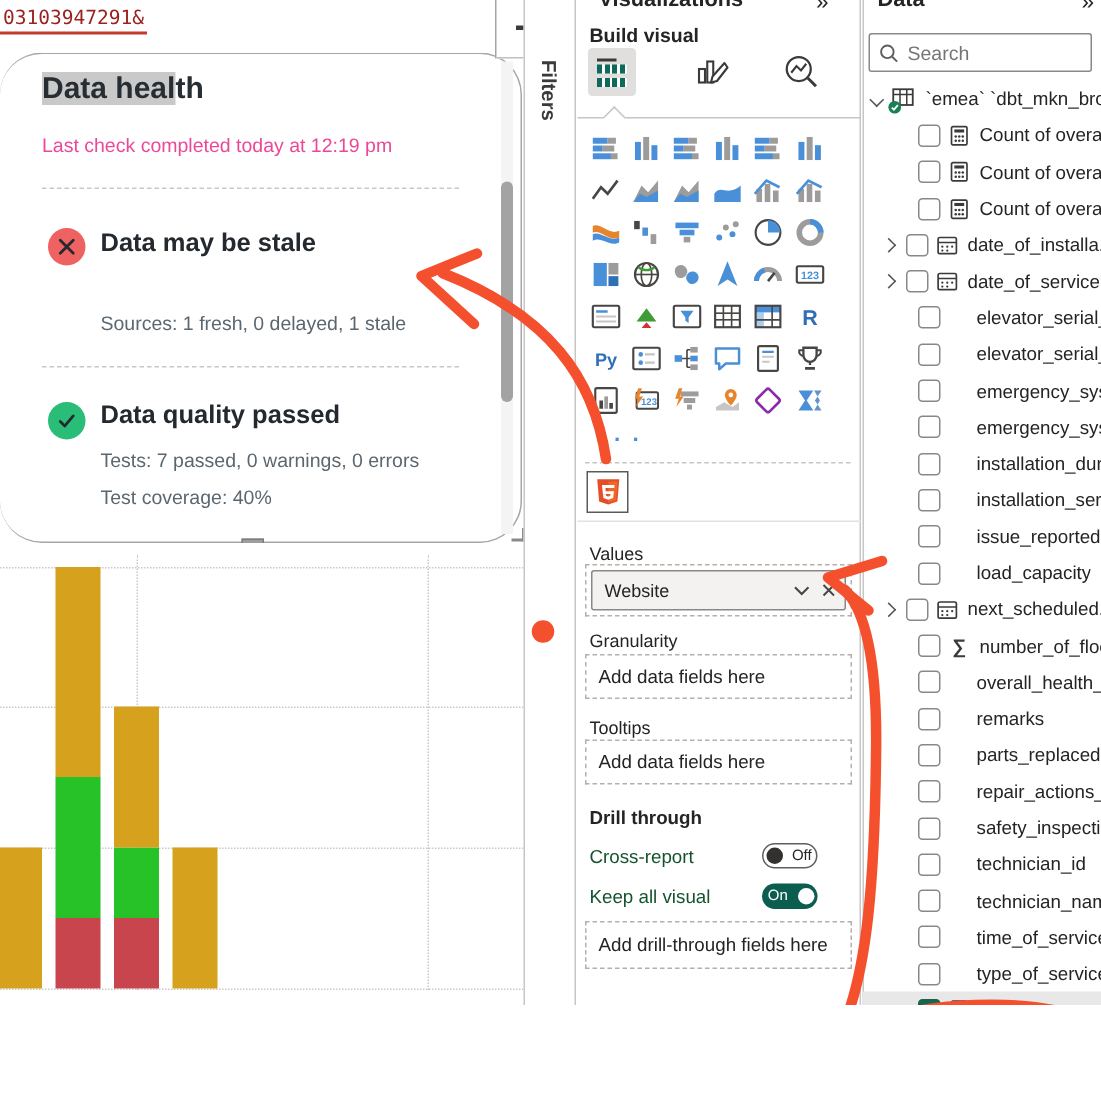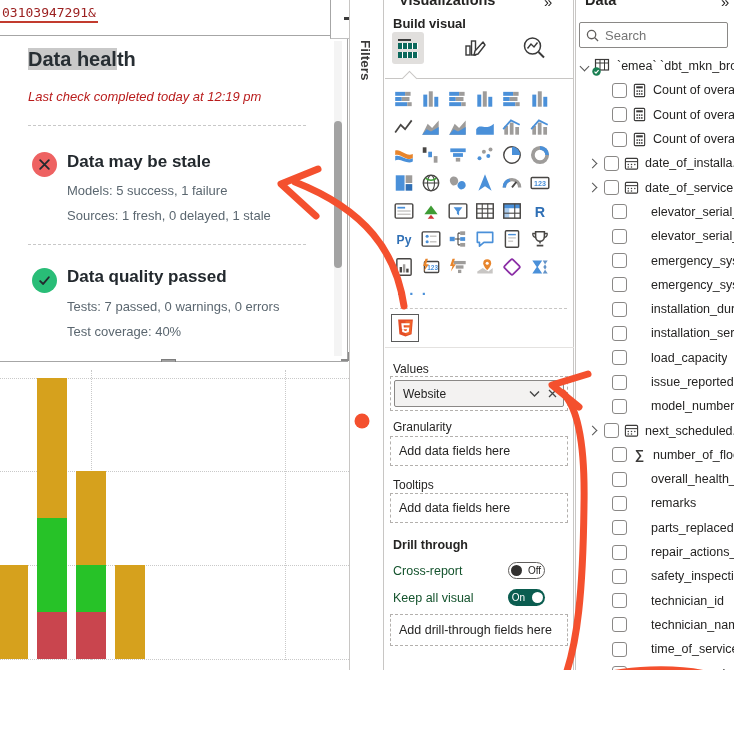--- a/index.html
+++ b/index.html
@@ -4,24 +4,24 @@
 <style>
   * { margin:0; padding:0; box-sizing:border-box; }
   body { font-family:"Liberation Sans", sans-serif; background:#fff; }
   .page { position:relative; width:734px; height:670px; overflow:hidden; background:#fff; }
   .abs { position:absolute; }
 
   
   .url-frag { left:0; top:5px; font-family:"DejaVu Sans Mono", monospace; font-size:13px;
               color:#9c2121; border-bottom:2px solid #c23b2e; padding:0 2px 1px 2px; }
   .card { left:0; top:35px; width:348px; height:327px; background:#fff;
-          border-top:1.5px solid #a6a6a6; border-bottom:1.5px solid #a6a6a6; border-right:1.5px solid #a6a6a6; }
+          border-top:1.5px solid #a6a6a6; border-bottom:1.5px solid #a6a6a6; border-right:1.5px solid #a6a6a6;border-radius:28px; }
   .card-title { left:28px; top:12px; font-size:20px; font-weight:700; color:#272e33; }
   .hl { background:#c9c9c9; }
-  .card-sub { left:28px; top:53px; font-size:13px; color:#b91c1c;font-style:italic; }
+  .card-sub { left:28px; top:53px; font-size:13px; color:#ec4899; }
   .dash-div { left:28px; width:278px; border-top:1px dashed #c8c8c8; }
   .stat-ico { width:25px; height:25px; border-radius:50%; display:flex; align-items:center; justify-content:center; }
   .stat-ico svg { display:block; }
   .sec-head { font-size:17px; font-weight:700; color:#23292e; }
   .sec-line { font-size:13px; color:#5b6770; }
   .card-scroll-track { left:334px; top:5px; width:8px; height:315px; background:#f4f4f4; }
   .card-scroll-thumb { left:0px; top:80px; width:8px; height:147px; background:#a3a3a3; border-radius:4px; }
   .rz-mid { left:161px; top:359px; width:15px; height:5px; background:#9e9e9e; border:1px solid #7d7d7d; }
   .rz-corner { left:341px; top:352px; width:9px; height:9px; border-right:2.5px solid #8a8a8a; border-bottom:2.5px solid #8a8a8a; }
   .mini-win { left:330px; top:0; width:32px; height:39px; background:#fff; border-left:1px solid #a6a6a6; border-bottom:1px solid #c0c0c0; }
@@ -102,21 +102,20 @@
     <div class="abs card-title"><span class="hl">Data heal</span><span>th</span></div>
     <div class="abs card-sub">Last check completed today at 12:19 pm</div>
     <div class="abs dash-div" style="top:89px"></div>
 
     <div class="abs stat-ico" style="left:32px; top:116px; background:#ee6262;">
       <svg width="13" height="13" viewBox="0 0 12 12">
           <path d="M2,2 L10,10 M10,2 L2,10" stroke="#23292e" stroke-width="1.7" stroke-linecap="round"></path>
         </svg>
     </div>
     <div class="abs sec-head" style="left:67px; top:116px;">Data may be stale</div>
-    <div class="abs sec-line" style="left:67px; top:147px;">Models: 5 success, 1 failure</div>
     <div class="abs sec-line" style="left:67px; top:172px;">Sources: 1 fresh, 0 delayed, 1 stale</div>
 
     <div class="abs dash-div" style="top:208px"></div>
 
     <div class="abs stat-ico" style="left:32px; top:232px; background:#29bd77;">
       <svg width="13" height="13" viewBox="0 0 12 12">
           <path d="M2,6.5 L4.8,9.2 L10,3" fill="none" stroke="#23292e" stroke-width="1.7" stroke-linecap="round" stroke-linejoin="round"></path>
         </svg>
     </div>
     <div class="abs sec-head" style="left:67px; top:231px;">Data quality passed</div>
@@ -581,29 +580,25 @@
       <div class="frow">
         <span class="cbx" style="margin-left:37px;"></span>
         <span class="f-label" style="margin-left:24px;">installation_dur...</span>
       </div>
       <div class="frow">
         <span class="cbx" style="margin-left:37px;"></span>
         <span class="f-label" style="margin-left:24px;">installation_serv...</span>
       </div>
       <div class="frow">
         <span class="cbx" style="margin-left:37px;"></span>
+        <span class="f-label" style="margin-left:24px;">issue_reported</span>
+      </div>
+      <div class="frow">
+        <span class="cbx" style="margin-left:37px;"></span>
         <span class="f-label" style="margin-left:24px;">load_capacity</span>
-      </div>
-      <div class="frow">
-        <span class="cbx" style="margin-left:37px;"></span>
-        <span class="f-label" style="margin-left:24px;">issue_reported</span>
-      </div>
-      <div class="frow">
-        <span class="cbx" style="margin-left:37px;"></span>
-        <span class="f-label" style="margin-left:24px;">model_number</span>
       </div>
       <div class="frow">
         <span class="chev right" style="margin-left:14px;"></span>
         <span class="cbx" style="margin-left:8px;"></span>
         <span style="margin-left:5px; display:flex;">
           <svg width="15" height="15" viewBox="0 0 16 16">
             <rect x="1.5" y="2.5" width="13" height="11.5" rx="1.2" fill="none" stroke="#3b3a39" stroke-width="1.2"></rect>
             <line x1="1.5" y1="6" x2="14.5" y2="6" stroke="#3b3a39" stroke-width="1.1"></line>
             <g fill="#3b3a39">
               <circle cx="4.5" cy="9" r=".8"></circle>

